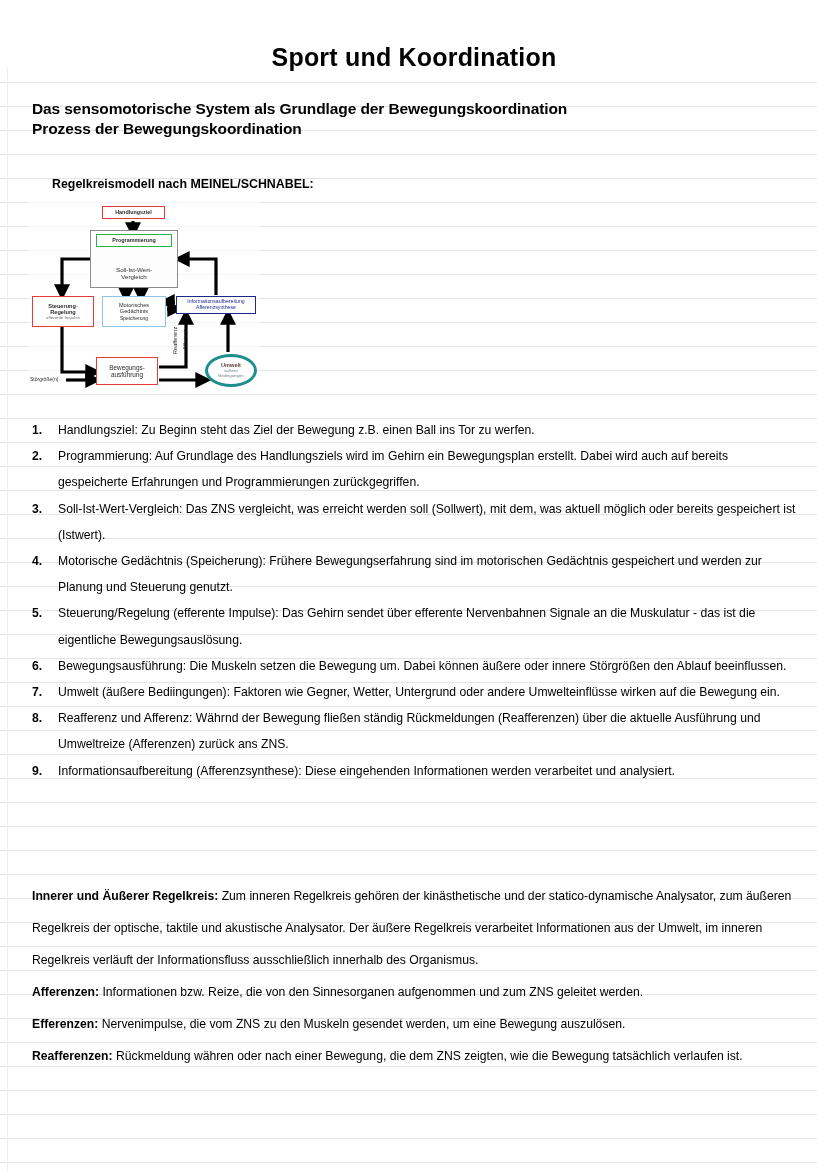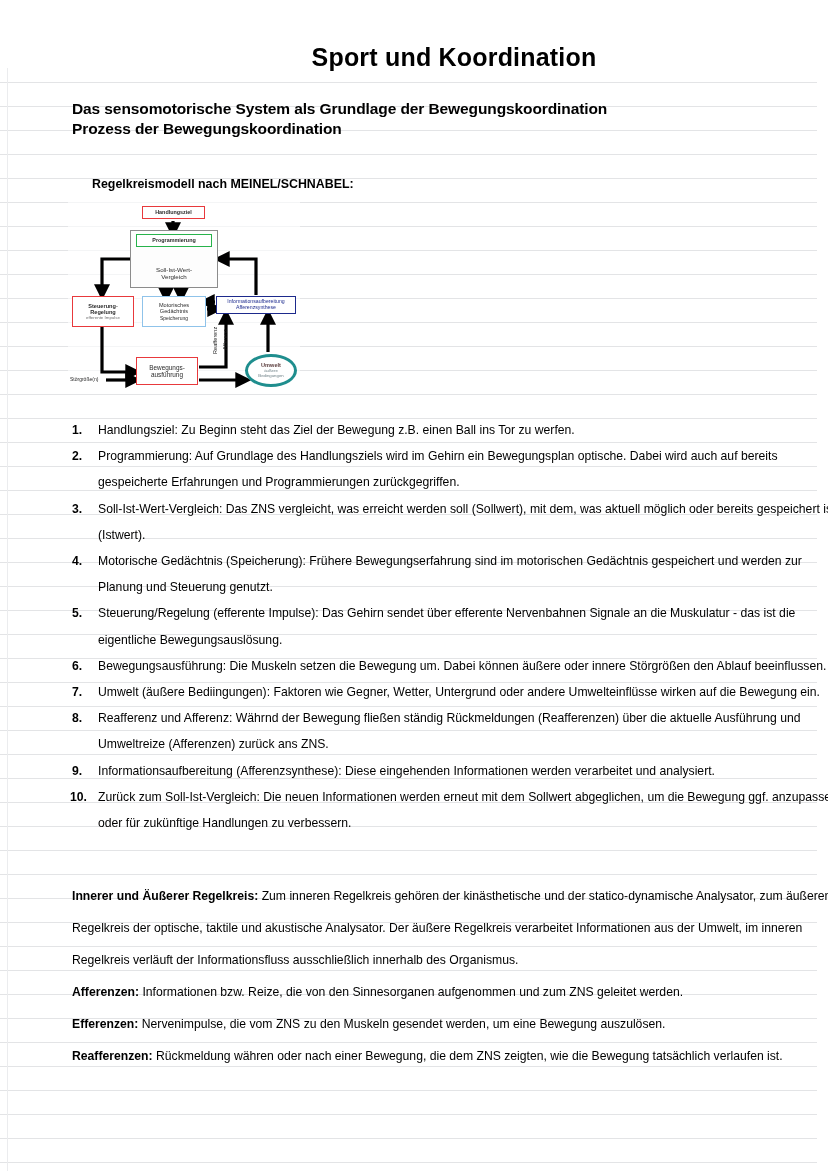--- a/index.html
+++ b/index.html
@@ -57,21 +57,20 @@
     position: absolute;
     left: 0; top: 0;
     width: 828px; height: 68px;
     background: #ffffff;
   }
 
   
   #content {
     position: absolute;
     inset: 0;
-    margin-left: 40px;
   }
 
   .doc-title {
     position: absolute;
     top: 43px;
     left: 0;
     width: 828px;
     text-align: center;
     font-size: 25px;
     font-weight: bold;
@@ -348,29 +347,28 @@
       <div class="l3">Bedingungen</div>
     </div>
 
     <div class="dlabel" id="l-stoergroesse">Störgröße(n)</div>
     <div class="vlabel" id="l-reafferenz">Reafferenz</div>
     <div class="vlabel" id="l-afferenz">Afferenz</div>
   </div>
 
   <div id="list">
       <div class="li"><span class="num">1.</span><b>Handlungsziel:</b><span> Zu Beginn steht das Ziel der Bewegung z.B. einen Ball ins Tor zu werfen.</span></div>
-      <div class="li"><span class="num">2.</span><b>Programmierung:</b><span> Auf Grundlage des Handlungsziels wird im Gehirn ein Bewegungsplan optische. Dabei wird auch auf bereits gespeicherte Erfahrungen und Programmierungen zurückgegriffen.</span></div>
+      <div class="li"><span class="num">2.</span><b>Programmierung:</b><span> Auf Grundlage des Handlungsziels wird im Gehirn ein Bewegungsplan erstellt. Dabei wird auch auf bereits gespeicherte Erfahrungen und Programmierungen zurückgegriffen.</span></div>
       <div class="li"><span class="num">3.</span><b>Soll-Ist-Wert-Vergleich:</b><span> Das ZNS vergleicht, was erreicht werden soll (Sollwert), mit dem, was aktuell möglich oder bereits gespeichert ist (Istwert).</span></div>
       <div class="li"><span class="num">4.</span><b>Motorische Gedächtnis (Speicherung):</b><span> Frühere Bewegungserfahrung sind im motorischen Gedächtnis gespeichert und werden zur Planung und Steuerung genutzt.</span></div>
       <div class="li"><span class="num">5.</span><b>Steuerung/Regelung (efferente Impulse):</b><span> Das Gehirn sendet über efferente Nervenbahnen Signale an die Muskulatur - das ist die eigentliche Bewegungsauslösung.</span></div>
       <div class="li"><span class="num">6.</span><b>Bewegungsausführung:</b><span> Die Muskeln setzen die Bewegung um. Dabei können äußere oder innere Störgrößen den Ablauf beeinflussen.</span></div>
       <div class="li"><span class="num">7.</span><b>Umwelt (äußere Bediingungen):</b><span> Faktoren wie Gegner, Wetter, Untergrund oder andere Umwelteinflüsse wirken auf die Bewegung ein.</span></div>
       <div class="li"><span class="num">8.</span><b>Reafferenz und Afferenz:</b><span> Währnd der Bewegung fließen ständig Rückmeldungen (Reafferenzen) über die aktuelle Ausführung und Umweltreize (Afferenzen) zurück ans ZNS.</span></div>
       <div class="li"><span class="num">9.</span><b>Informationsaufbereitung (Afferenzsynthese):</b><span> Diese eingehenden Informationen werden verarbeitet und analysiert.</span></div>
-      <div class="li"><span class="num wide">10.</span><b>Zurück zum Soll-Ist-Vergleich:</b><span> Die neuen Informationen werden erneut mit dem Sollwert abgeglichen, um die Bewegung ggf. anzupassen oder für zukünftige Handlungen zu verbessern.</span></div>
     </div>
 
   <div id="glossary">
       <div class="gl"><b>Innerer und Äußerer Regelkreis:</b><span> Zum inneren Regelkreis gehören der kinästhetische und der statico-dynamische Analysator, zum äußeren Regelkreis der optische, taktile und akustische Analysator. Der äußere Regelkreis verarbeitet Informationen aus der Umwelt, im inneren Regelkreis verläuft der Informationsfluss ausschließlich innerhalb des Organismus.</span></div>
       <div class="gl"><b>Afferenzen:</b><span> Informationen bzw. Reize, die von den Sinnesorganen aufgenommen und zum ZNS geleitet werden.</span></div>
       <div class="gl"><b>Efferenzen:</b><span> Nervenimpulse, die vom ZNS zu den Muskeln gesendet werden, um eine Bewegung auszulösen.</span></div>
       <div class="gl"><b>Reafferenzen:</b><span> Rückmeldung währen oder nach einer Bewegung, die dem ZNS zeigten, wie die Bewegung tatsächlich verlaufen ist.</span></div>
     </div>
 
 </div>

